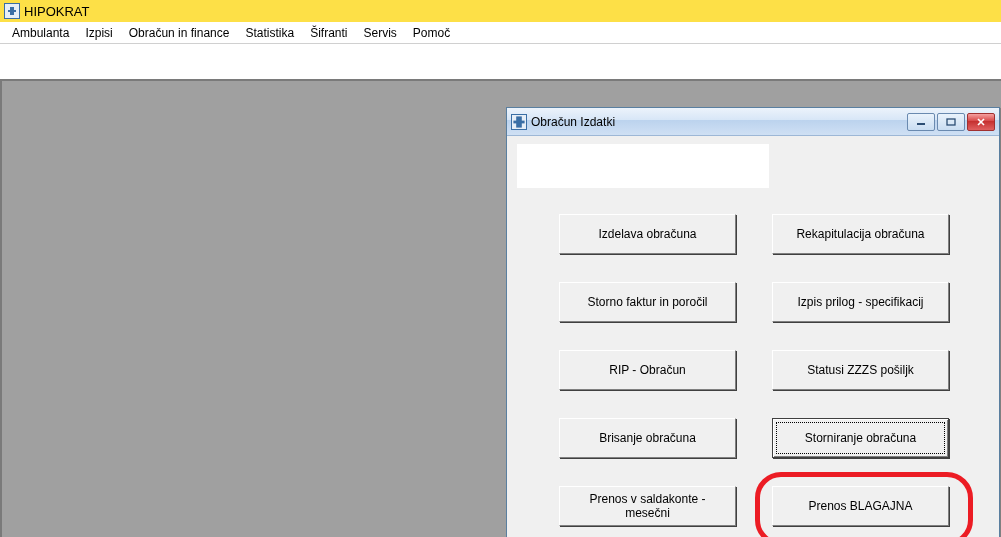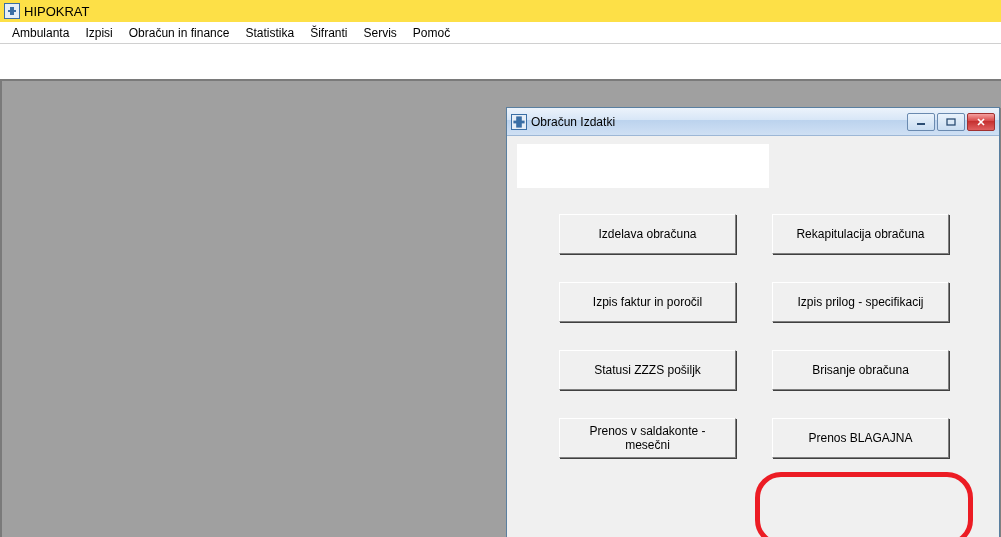--- a/index.html
+++ b/index.html
@@ -222,24 +222,26 @@
             </svg>
         </div>
       </div>
     </div>
     <div class="dialog-body">
       <div class="white-box"></div>
 
       <div class="btn-grid">
         <div class="winbutton">Izdelava obračuna</div>
         <div class="winbutton">Rekapitulacija obračuna</div>
-        <div class="winbutton">Izpis faktur in poročil</div>
+        <div class="winbutton">Storno faktur in poročil</div>
         <div class="winbutton">Izpis prilog - specifikacij</div>
+        <div class="winbutton">RIP - Obračun</div>
         <div class="winbutton">Statusi ZZZS pošiljk</div>
         <div class="winbutton">Brisanje obračuna</div>
+        <div class="winbutton focused">Storniranje obračuna</div>
         <div class="winbutton">Prenos v saldakonte - mesečni</div>
         <div class="winbutton">Prenos BLAGAJNA</div>
       </div>
 
       <div class="highlight-ring" style="left:248px; top:336px; width:218px; height:74px;"></div>
     </div>
   </div>
 
 </div>
 

